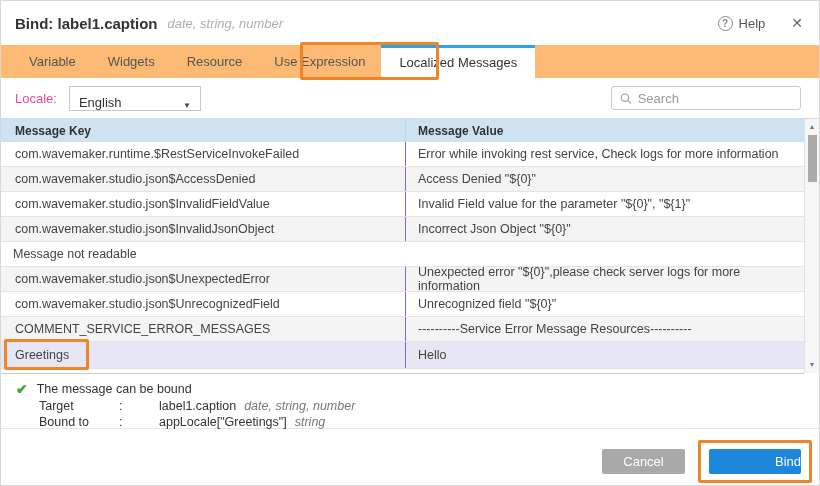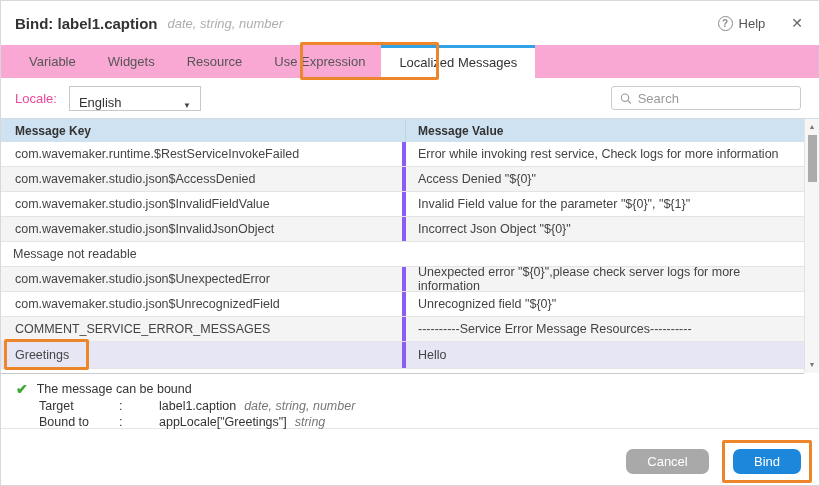--- a/index.html
+++ b/index.html
@@ -12,21 +12,21 @@
   .title { font-size:15px; font-weight:bold; color:#333; }
   .subtitle { margin-left:10px; font-style:italic; color:#aeaeae; font-size:13px; }
   .header-spacer { flex:1; }
   .help { display:flex; align-items:center; gap:6px; color:#555; font-size:13px; cursor:pointer; }
   .help-icon { width:15px; height:15px; border:1px solid #8a8a8a; border-radius:50%;
                color:#8a8a8a; font-size:10px; display:flex; align-items:center;
                justify-content:center; font-weight:bold; }
   .close { margin-left:26px; color:#666; font-size:14px; cursor:pointer; }
 
   
-  .tabbar { height:33px; background:#f9a8d4; display:flex; padding-left:12px; }
+  .tabbar { height:33px; background:#fdba74; display:flex; padding-left:12px; }
   .tab { padding:0 16px; font-size:13px; color:#555; line-height:33px; cursor:pointer; }
   .tab.active { background:#fff; border-top:3px solid #2FA3E6; line-height:30px;
                 color:#333; padding:0 18px; }
 
   
   .toolbar { height:40px; display:flex; align-items:center; padding:0 18px 0 14px; }
   .locale-label { font-size:13px; color:#ec4899; }
   .select { margin-left:12px; width:132px; height:25px; border:1px solid #c8c8c8;
             display:flex; align-items:flex-end; padding:0 9px; font-size:13px;
             color:#333; background:#fff; cursor:pointer; }
@@ -39,21 +39,21 @@
 
   
   .table-area { display:flex; border-top:1px solid #cfdde9; height:255px; }
   .table { width:803px; }
   .thead { display:flex; height:23px; background:#CFE2F1; font-weight:bold;
            font-size:12px; color:#333; align-items:stretch; }
   .trow { display:flex; height:25px; font-size:12.5px; color:#444;
           border-bottom:1px solid #e4e4e4; background:#fff; align-items:stretch; cursor:pointer; }
   .trow.alt { background:#f4f4f4; }
   .trow.selected { background:#E6E6F4; height:27px; }
-  .cell-key { width:405px; padding-left:14px; border-right:4px solid #8b5cf6;
+  .cell-key { width:405px; padding-left:14px; border-right:1px solid #8b5cf6;
               display:flex; align-items:center; }
   .thead .cell-key { border-right:1px solid #bed3e4; }
   .cell-val { flex:1; padding-left:12px; display:flex; align-items:center; }
   .partial-row { height:5px; background:#fff; border-bottom:1px solid #c9c9c9; }
 
   
   .scrollbar { width:15px; background:#f6f6f6; border-left:1px solid #e2e2e2;
                position:relative; display:flex; flex-direction:column; align-items:center; }
   .sb-arrow { font-size:7px; color:#777; height:10px; line-height:10px; cursor:pointer; }
   .sb-up { margin-top:3px; }
@@ -66,24 +66,24 @@
   .status-line { display:flex; align-items:center; gap:9px; }
   .check { color:#3BA935; font-size:14px; font-weight:bold; }
   .kv-line { display:flex; margin-top:2px; padding-left:23px; }
   .kv-label { width:80px; }
   .kv-colon { width:40px; }
   .kv-type { font-style:italic; color:#777; margin-left:8px; }
 
   
   .footer { height:55px; display:flex; align-items:center; justify-content:flex-end;
             padding-right:7px; gap:13px; }
-  .btn { border:none; border-radius:7px; font-size:13px; font-family:inherit;
+  .btn { border:none; border-radius:2px; font-size:13px; font-family:inherit;
          height:25px; color:#fff; cursor:pointer; }
   .btn-cancel { background:#A9A9A9; width:83px; position:relative; top:5px; }
-  .btn-bind { background:#1D87DC; width:68px; }
+  .btn-bind { background:#1D87DC; width:92px;text-align:right; }
   .bind-annotation { border:3px solid #ED862B; border-radius:2px; padding:6px 8px;
                      display:flex; position:relative; top:5px; }
 
   
   .annotation { position:absolute; border:3px solid #ED862B; border-radius:2px;
                 pointer-events:none; }
   #anno-tab { left:299px; top:41px; width:139px; height:38px; }
   #anno-greetings { left:3px; top:338px; width:85px; height:31px; }
 </style>
 </head>

